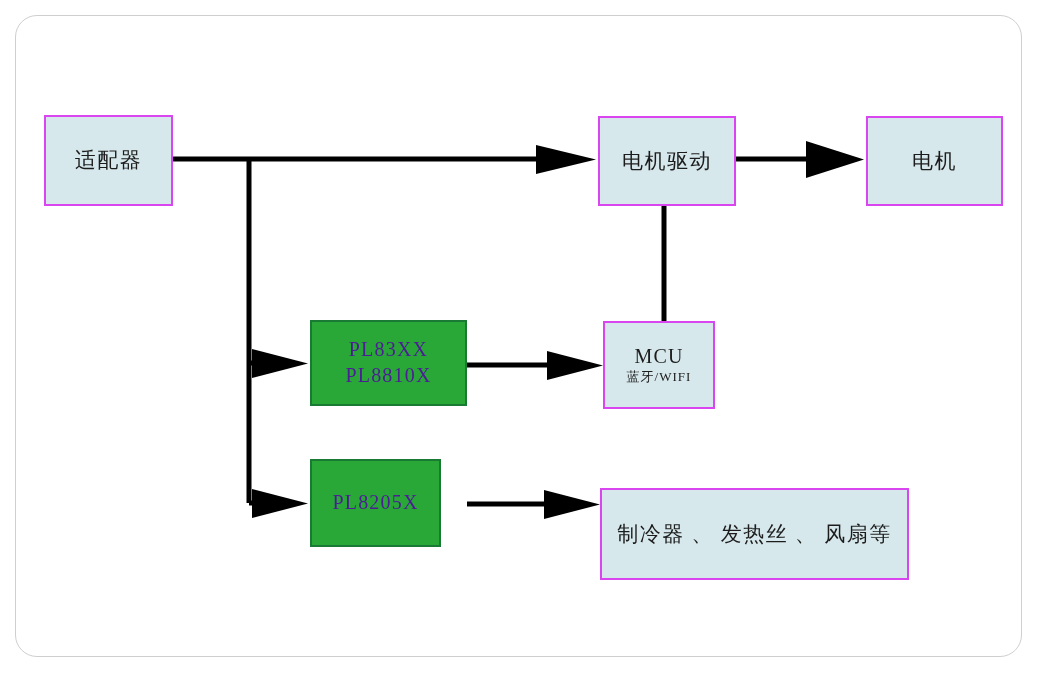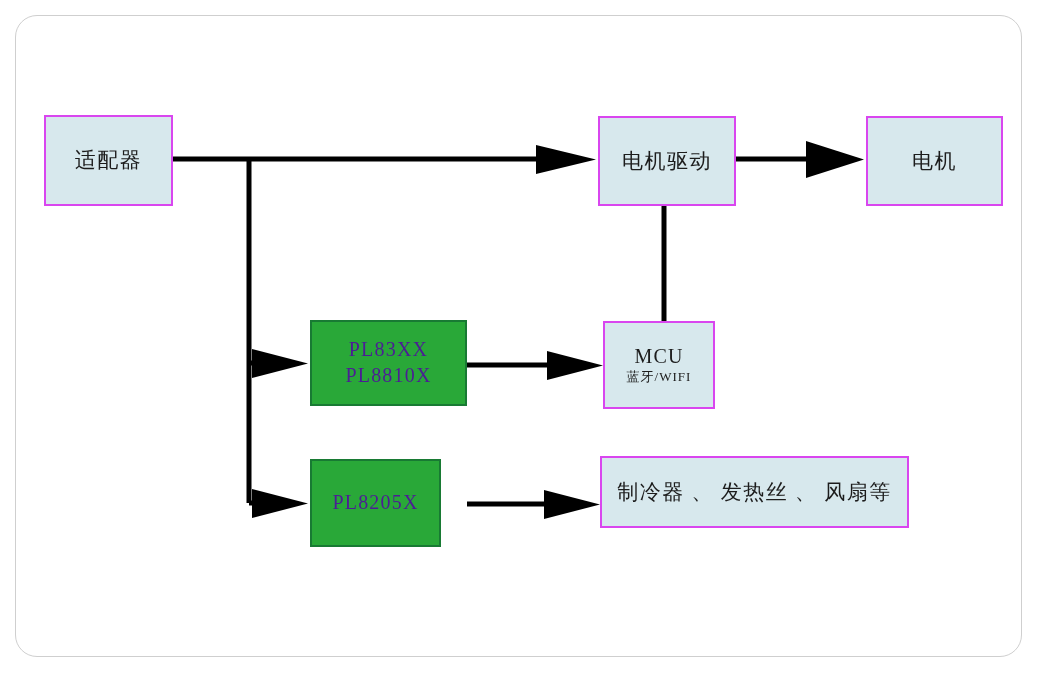--- a/index.html
+++ b/index.html
@@ -58,21 +58,21 @@
   .latin { font-size: 20px; letter-spacing: 1.2px; }
   .mixed { font-size: 13px; letter-spacing: 1px; }
 
   
   #node-adapter      { left: 44px;  top: 115px; width: 129px; height: 91px; }
   #node-motor-driver { left: 598px; top: 116px; width: 138px; height: 90px; }
   #node-motor        { left: 866px; top: 116px; width: 137px; height: 90px; }
   #node-pl83xx       { left: 310px; top: 320px; width: 157px; height: 86px; }
   #node-mcu          { left: 603px; top: 321px; width: 112px; height: 88px; }
   #node-pl8205x      { left: 310px; top: 459px; width: 131px; height: 88px; }
-  #node-loads        { left: 600px; top: 456px; width: 309px; height: 72px; }
+  #node-loads        { left: 600px; top: 488px; width: 309px; height: 92px; }
 
   svg.wires {
     position: absolute;
     left: 0; top: 0;
     width: 1042px;
     height: 677px;
     pointer-events: none;
   }
 </style>
 </head>

